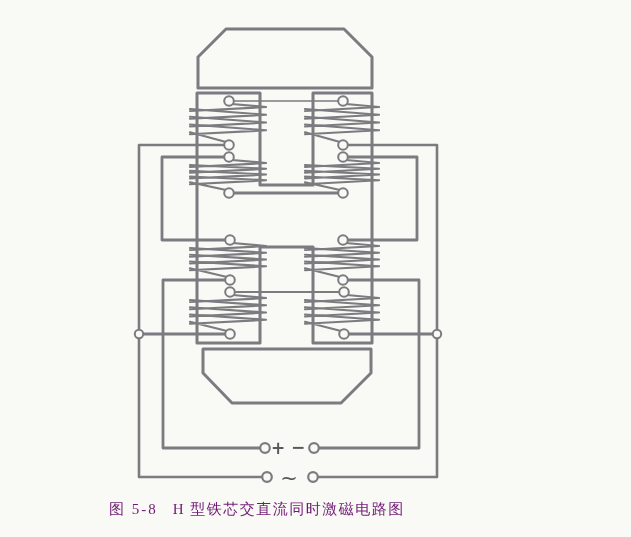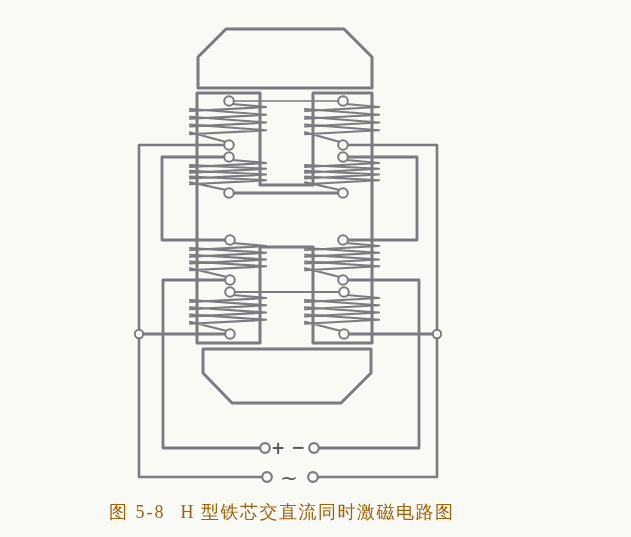--- a/index.html
+++ b/index.html
@@ -5,21 +5,21 @@
   html,body{margin:0;padding:0;}
   body{background:#e9e9e7;font-family:"Liberation Serif",serif;}
   .page{position:relative;width:631px;height:537px;background:#f9f9f6;overflow:hidden;}
   .lbl{position:absolute;transform:translate(-50%,-50%);color:#59595e;
        font-family:"DejaVu Sans","Liberation Sans",sans-serif;font-weight:bold;}
   #lbl-plus{font-size:17px;}
   #lbl-minus{font-size:17px;}
   #lbl-tilde{font-size:21px;font-weight:normal;}
   .caption{position:absolute;left:109px;top:500px;white-space:nowrap;
            font-family:"Liberation Serif","DejaVu Serif",serif;
-           font-size:18px;color:#a16207;}
+           font-size:15px;color:#701a75;}
   .caption .fig{margin-right:15px;letter-spacing:2px;}
   .caption .ttl{letter-spacing:1.5px;}
   svg{position:absolute;left:0;top:0;}
 </style>
 </head>
 <body>
 
 <div class="page">
   <svg id="diagram" width="631" height="537" viewBox="0 0 631 537">
       <path fill="none" stroke="#7b7b80" stroke-linecap="round" stroke-linejoin="round" d="M197,93 L260,93 L260,185 L313,185 L313,93 L372,93 L372,343 L313,343 L313,247 L260,247 L260,343 L197,343 Z" stroke-width="3"></path>

